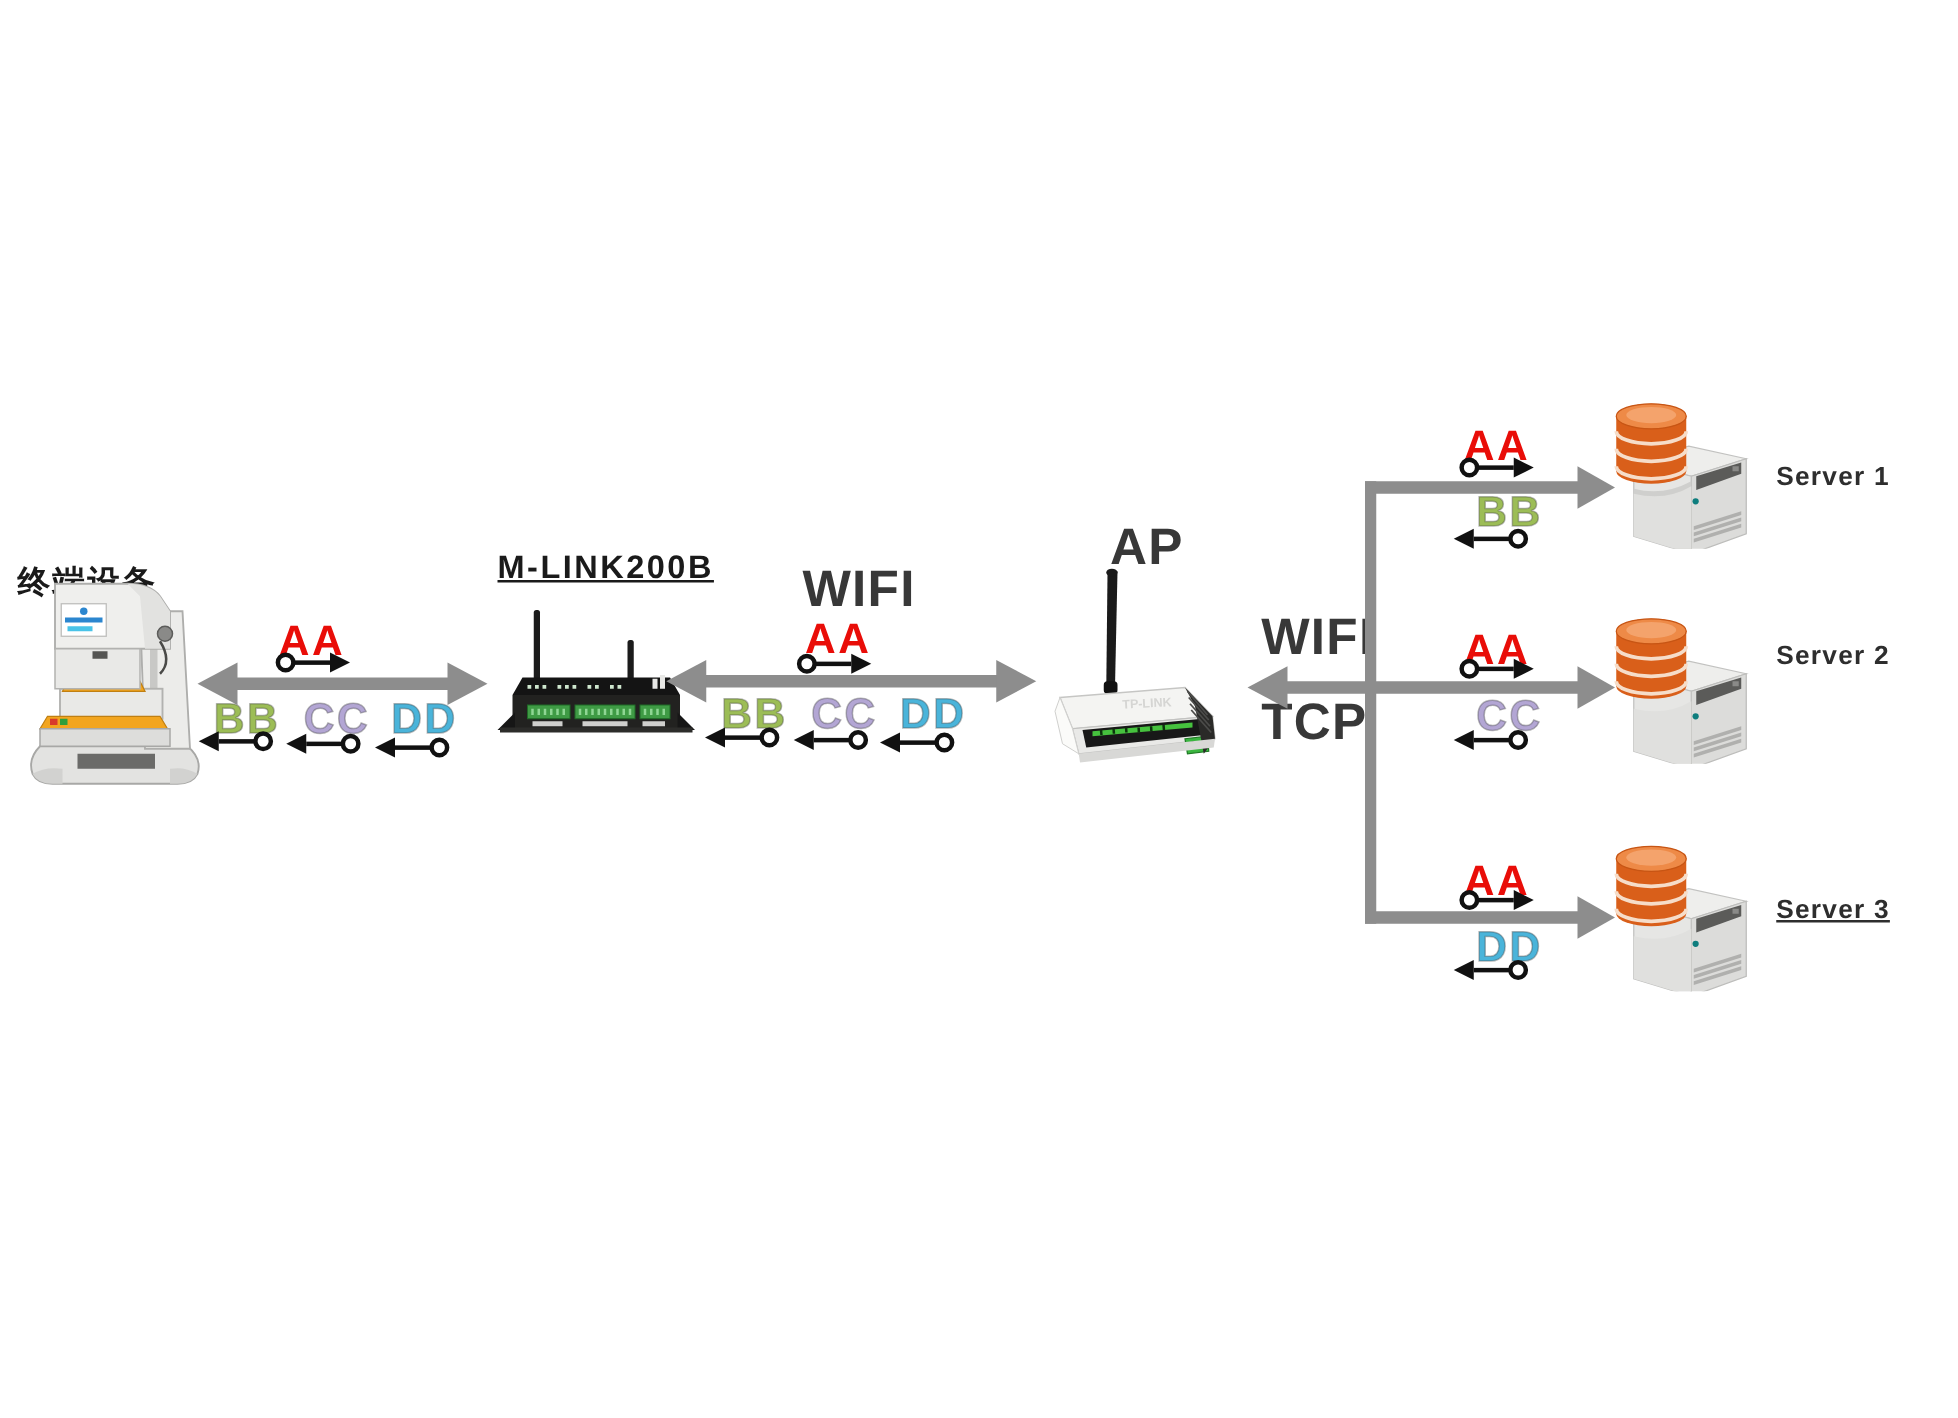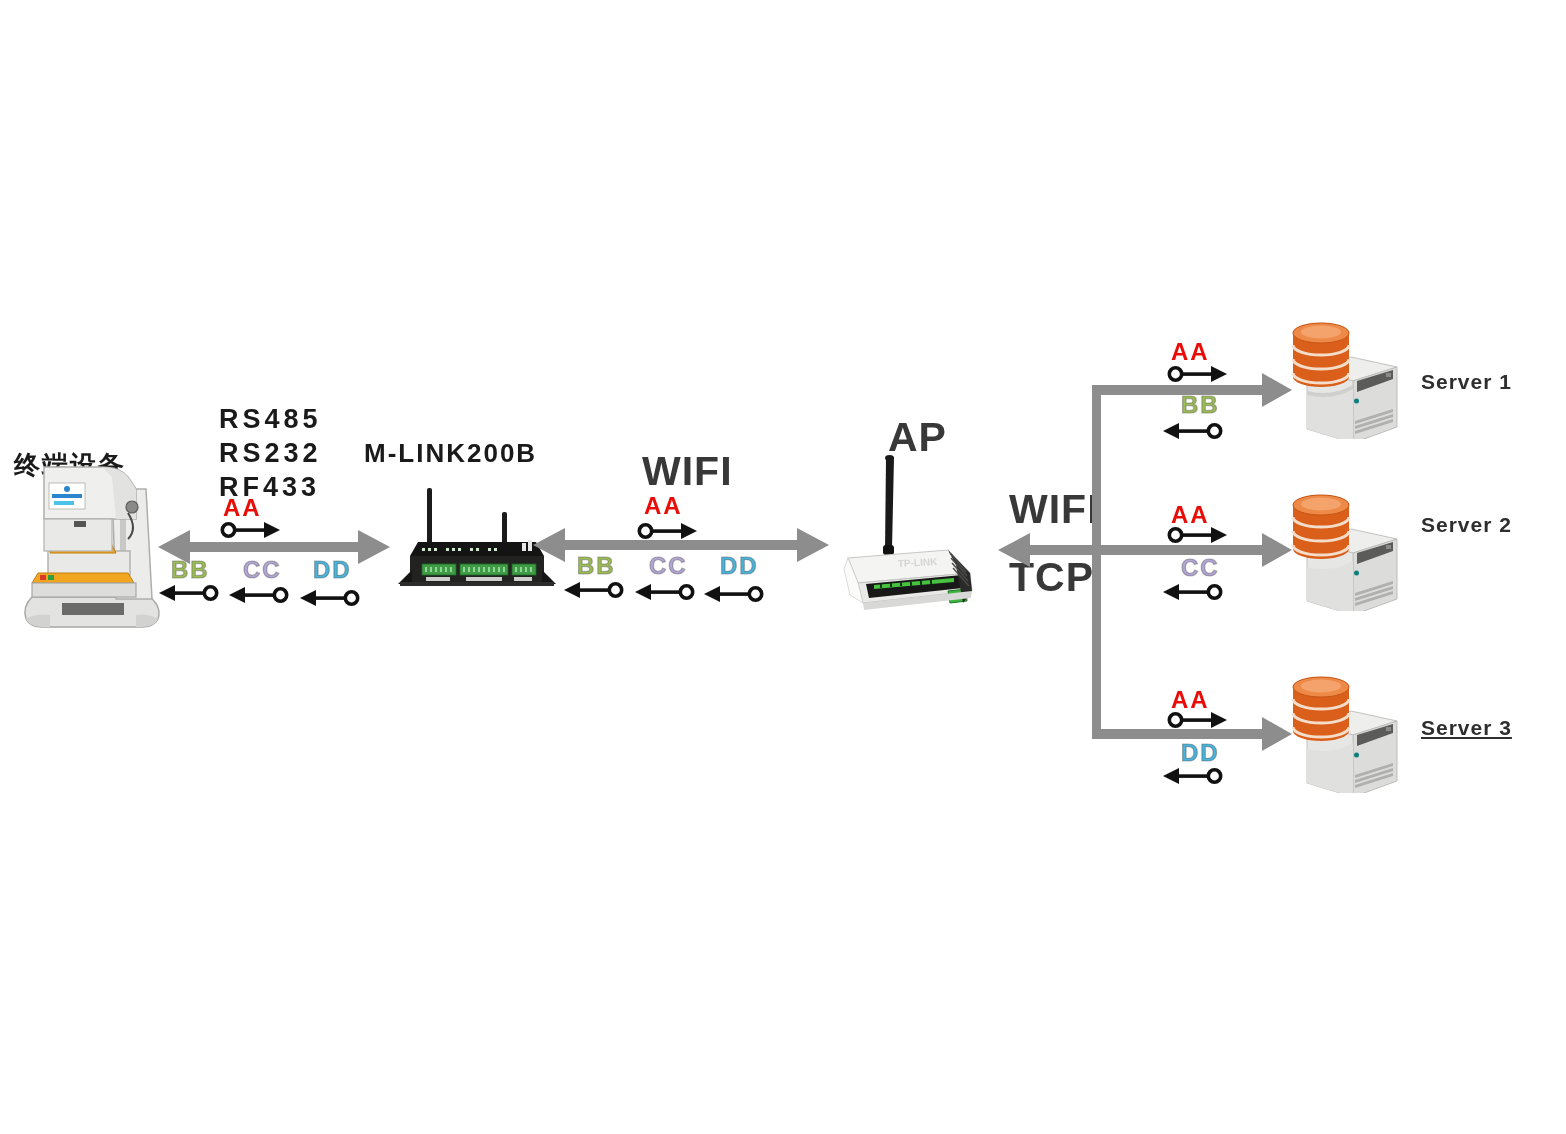--- a/index.html
+++ b/index.html
@@ -6,21 +6,21 @@
   #stage{
     position:relative;width:1566px;height:1134px;background:#ffffff;
     font-family:"Liberation Sans","DejaVu Sans",sans-serif;overflow:hidden;
   }
   .abs{position:absolute;}
   .lbl{position:absolute;font-weight:bold;color:#1a1a1a;white-space:nowrap;}
   .lbl-dev{font-size:26px;letter-spacing:2px;}
   .lbl-proto{font-size:27px;letter-spacing:4px;line-height:34px;}
   .lbl-big{font-size:41px;color:#383838;letter-spacing:1px;}
   .lbl-server{font-size:21px;color:#2e2e2e;letter-spacing:1px;}
-  .pkt{position:absolute;font-size:24px;font-weight:bold;letter-spacing:2px;white-space:nowrap;}
+  .pkt{position:absolute;font-size:34px;font-weight:bold;letter-spacing:2px;white-space:nowrap;}
   .pkt.outlined{-webkit-text-stroke:1.2px rgba(70,70,70,0.38);}
   .caption{
     position:absolute;left:0;top:851px;width:1530px;text-align:center;
     font-size:30px;font-weight:bold;color:#000;
   }
   .caption .fig{margin-right:52px;letter-spacing:6px;}
   .caption .ttl{letter-spacing:2px;}
   .trunk{position:absolute;left:1092px;top:385px;width:9px;height:354px;background:#8d8d8d;}
   svg{display:block;}
 </style>
@@ -58,25 +58,20 @@
     <rect x="33" y="28" width="36" height="26" fill="#ffffff" stroke="#bcbcba" stroke-width="1"></rect>
     <circle cx="51" cy="34" r="3" fill="#2b86cf"></circle>
     <rect x="36" y="39" width="30" height="4" fill="#2b86cf"></rect>
     <rect x="38" y="46" width="20" height="4" fill="#49c3e8"></rect>
 
     <circle cx="116" cy="52" r="6" fill="#8a8a88" stroke="#5c5c5a" stroke-width="1.2"></circle>
     <path d="M112 58 Q122 74 112 84" fill="none" stroke="#4a4a48" stroke-width="2"></path>
     <rect x="58" y="66" width="12" height="6" fill="#555553"></rect>
   </svg>
 
-  <div class="lbl lbl-proto" style="left:219px;top:402px;">
-    <div>RS485</div>
-    <div>RS232</div>
-    <div>RF433</div>
-  </div>
 
   <svg class="abs" style="left:156px;top:528px;" width="236" height="38">
     <rect x="26" y="14" width="184" height="10" fill="#8d8d8d"></rect>
     <polygon points="2,19 34,2 34,36" fill="#8d8d8d"></polygon>
     <polygon points="234,19 202,2 202,36" fill="#8d8d8d"></polygon>
   </svg>
 
   <div class="pkt" style="left: 223px; top: 494px; color: rgb(233, 13, 8);">AA</div>
   <svg class="abs" style="left:220px;top:520px;" width="62" height="20" viewBox="0 0 62 20">
     <rect x="14" y="8.3" width="30" height="3.6" fill="#111"></rect>
@@ -98,21 +93,21 @@
     <circle cx="53.5" cy="10" r="6.2" fill="#fff" stroke="#111" stroke-width="3.6"></circle>
   </svg>
 
   <div class="pkt outlined" style="left: 313px; top: 556px; color: rgb(74, 180, 218);">DD</div>
   <svg class="abs" style="left:298px;top:588px;" width="62" height="20" viewBox="0 0 62 20">
     <rect x="18" y="8.3" width="30" height="3.6" fill="#111"></rect>
     <polygon points="18,2 18,18 2,10" fill="#111"></polygon>
     <circle cx="53.5" cy="10" r="6.2" fill="#fff" stroke="#111" stroke-width="3.6"></circle>
   </svg>
 
-  <div class="lbl lbl-dev" style="left:364px;top:438px;">M-LINK200B</div>
+  <div class="lbl lbl-dev" style="left:398px;top:438px;text-decoration:underline;">M-LINK200B</div>
 
   <svg class="abs" style="left:396px;top:480px;" width="160" height="118" viewBox="0 0 160 118">
 
     <rect x="31" y="8" width="5" height="62" rx="2" fill="#1b1b1b"></rect>
     <rect x="106" y="32" width="5" height="48" rx="2" fill="#1b1b1b"></rect>
 
     <polygon points="22,62 140,62 148,76 14,76" fill="#141414"></polygon>
     <rect x="14" y="76" width="134" height="28" fill="#222220"></rect>
     <polygon points="2,104 16,90 16,104" fill="#161616"></polygon>
     <polygon points="146,90 160,104 146,104" fill="#161616"></polygon>

